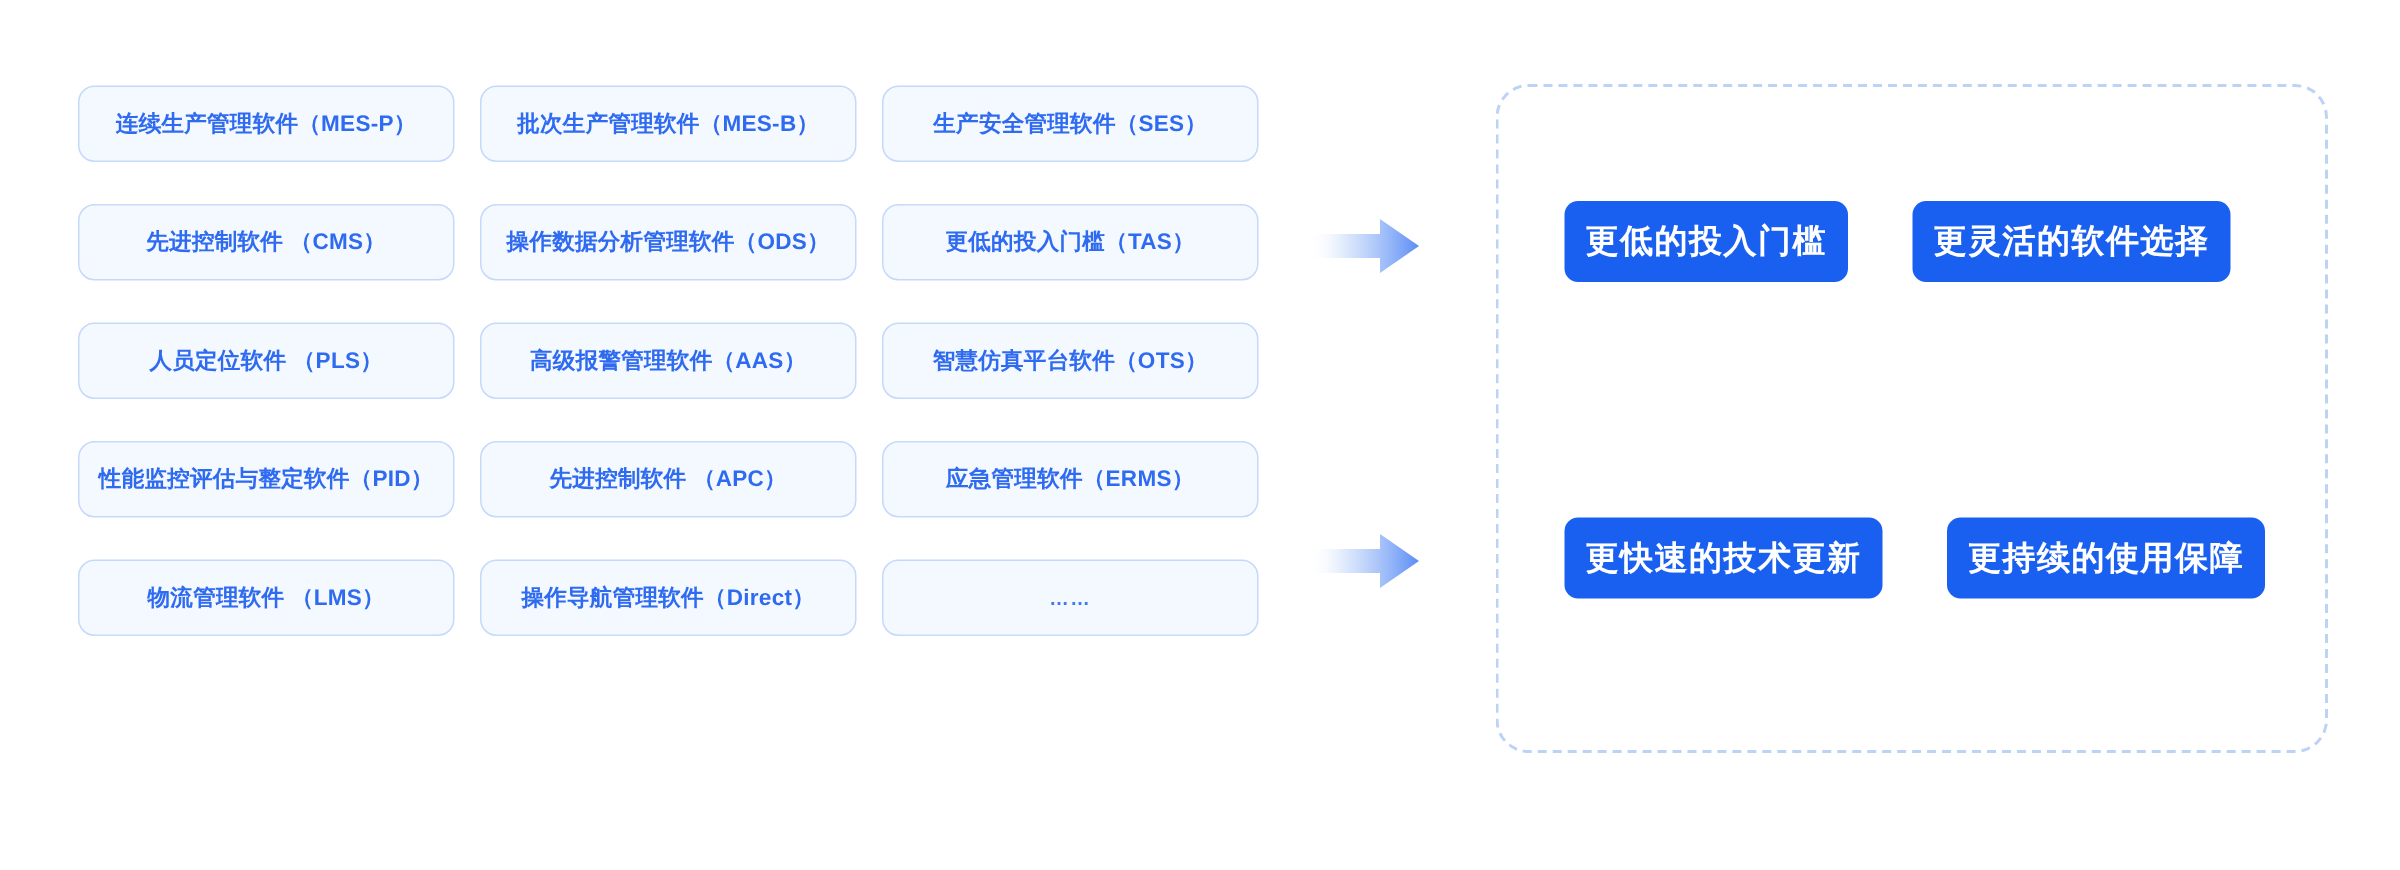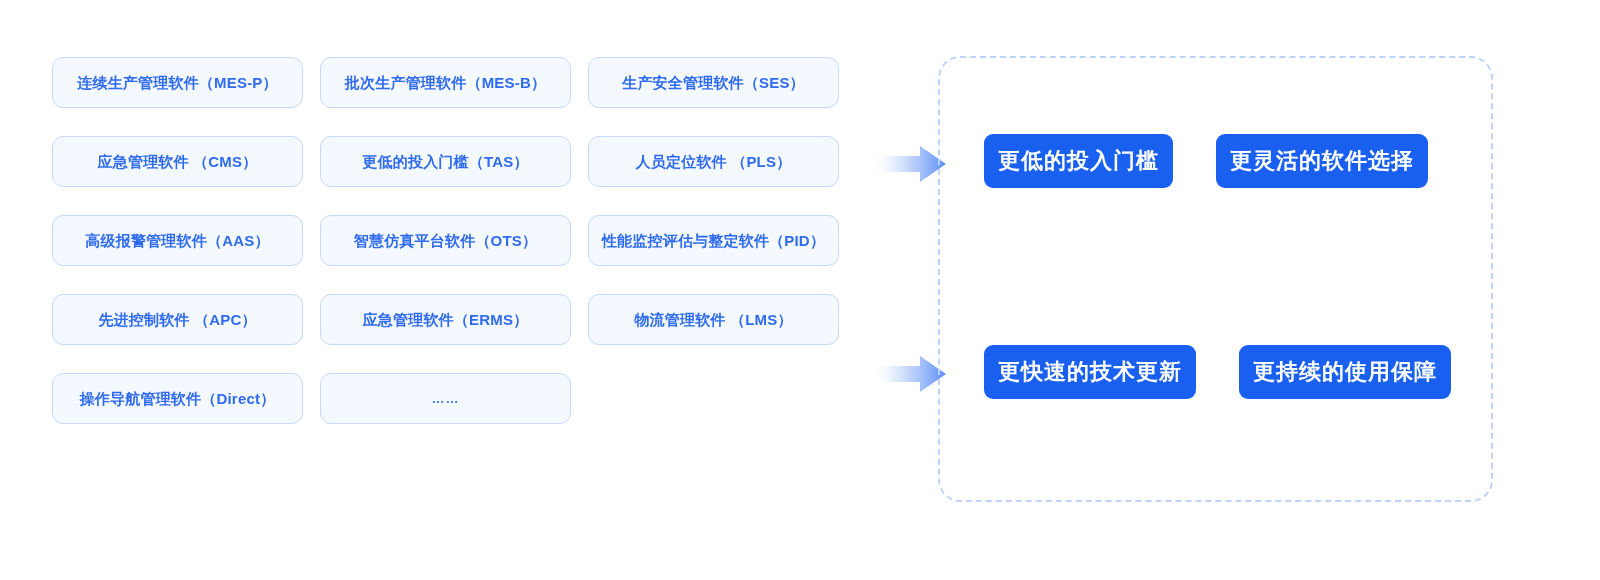--- a/index.html
+++ b/index.html
@@ -68,21 +68,21 @@
     width: 78px;
     height: 44px;
   }
   .arrow svg { display: block; width: 78px; height: 44px; }
   #arrow-top    { left: 870px; top: 142px; }
   #arrow-bottom { left: 870px; top: 352px; }
 
   
   .benefits-panel {
     position: absolute;
-    left: 938px;
+    left: 997px;
     top: 56px;
     width: 555px;
     height: 446px;
     box-sizing: border-box;
     border: 2px dashed #bcd3f7;
     border-radius: 22px;
   }
   .benefits-row {
     position: absolute;
     left: 44px;
@@ -122,21 +122,24 @@
       <span class="sw-card-label">连续生产管理软件（MES-P）</span>
     </div>
     <div class="sw-card">
       <span class="sw-card-label">批次生产管理软件（MES-B）</span>
     </div>
     <div class="sw-card">
       <span class="sw-card-label">生产安全管理软件（SES）</span>
     </div>
 
     <div class="sw-card">
-      <span class="sw-card-label">应急管理软件 （CMS）</span>
+      <span class="sw-card-label">先进控制软件 （CMS）</span>
+    </div>
+    <div class="sw-card">
+      <span class="sw-card-label">操作数据分析管理软件（ODS）</span>
     </div>
 
     <div class="sw-card">
       <span class="sw-card-label">更低的投入门槛（TAS）</span>
     </div>
     <div class="sw-card">
       <span class="sw-card-label">人员定位软件 （PLS）</span>
     </div>
     <div class="sw-card">
       <span class="sw-card-label">高级报警管理软件（AAS）</span>

